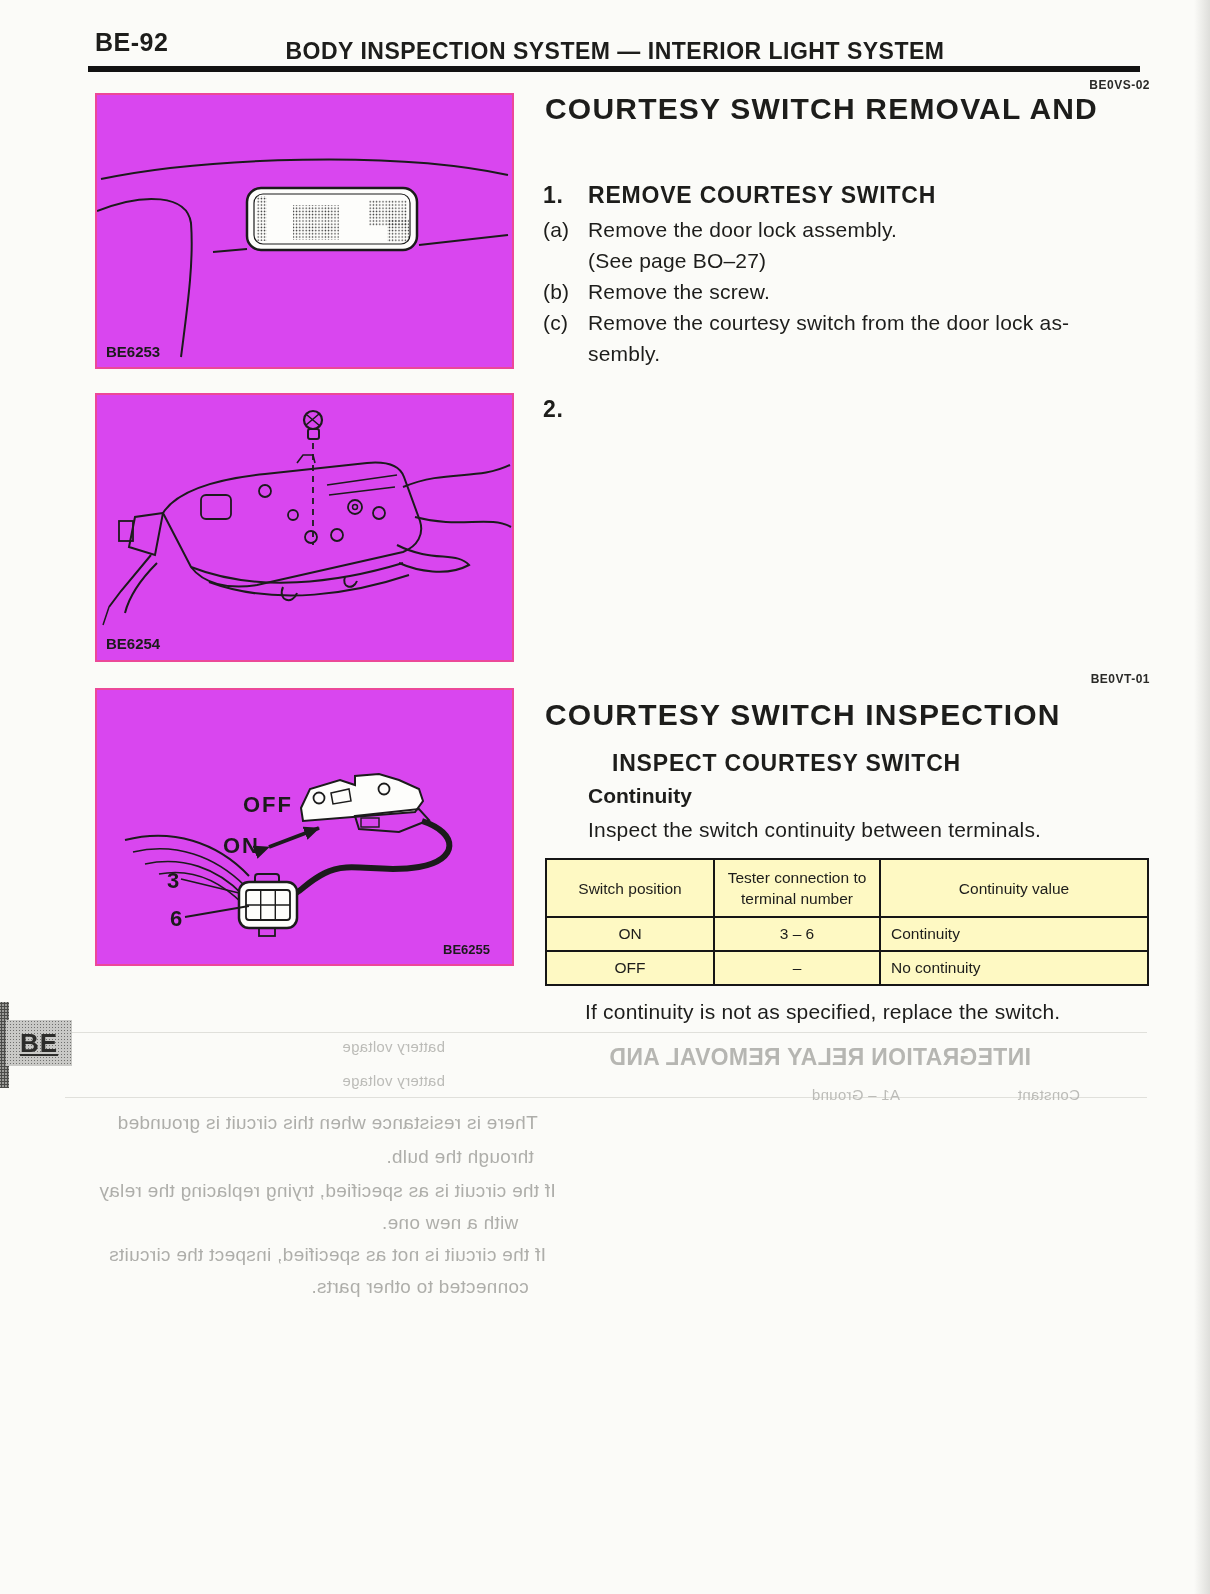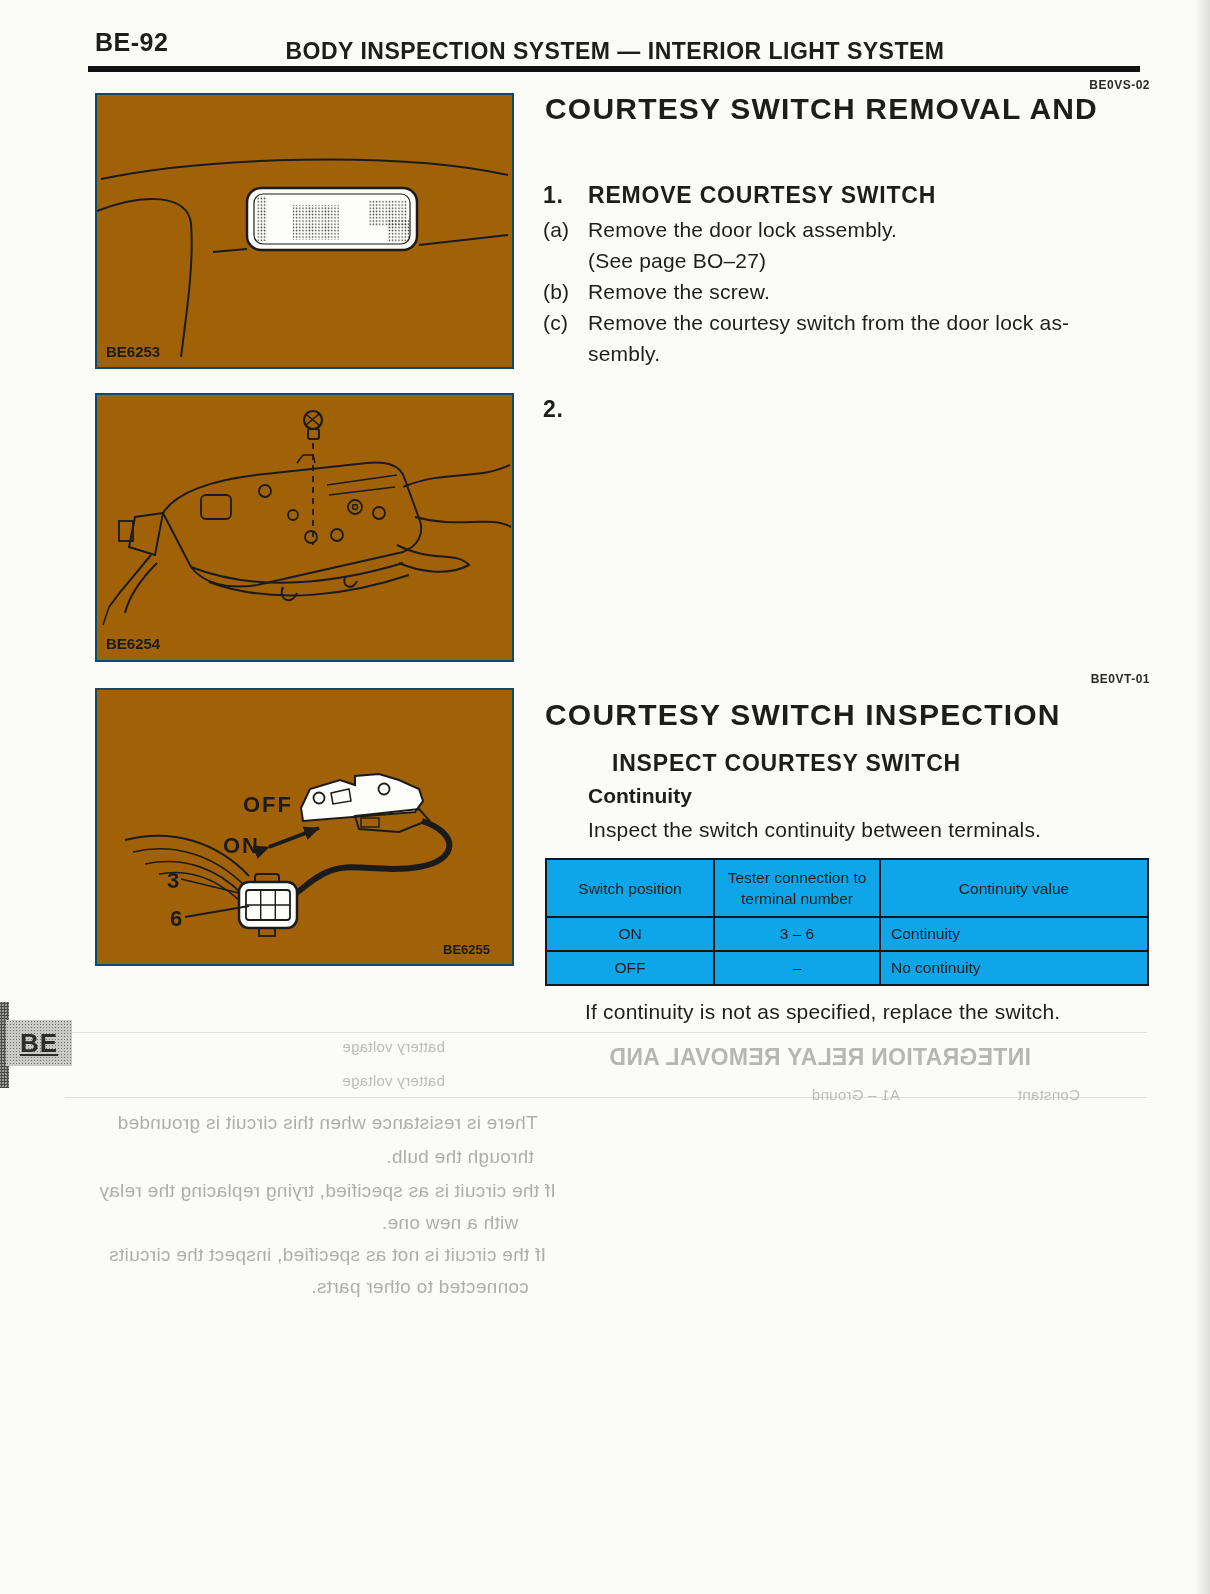--- a/index.html
+++ b/index.html
@@ -9,32 +9,32 @@
     font-family:"Liberation Sans", sans-serif;
   }
   .abs{position:absolute;}
   
   .pagenum{left:95px;top:28px;font-size:25px;font-weight:bold;letter-spacing:.5px;}
   .htitle{left:90px;top:38px;width:1050px;text-align:center;font-size:23px;font-weight:bold;letter-spacing:.5px;}
   .hrule{left:88px;top:66px;width:1052px;height:6px;background:#121212;}
   
   .doccode{width:160px;text-align:right;font-size:12px;font-weight:bold;color:#2a2a28;letter-spacing:.5px;}
   
-  .figbox{border:2px solid #0c4a6e;background:#a16207;}
+  .figbox{border:2px solid #ec4899;background:#d946ef;}
   .figbox svg{display:block;width:100%;height:100%;}
   
   .bigtitle{left:545px;width:610px;font-size:30px;font-weight:bold;letter-spacing:1.2px;line-height:42px;}
   .stephead{font-size:23px;font-weight:bold;letter-spacing:.8px;}
   .bodytxt{font-size:21px;line-height:31px;letter-spacing:.2px;}
   .step{left:543px;width:612px;}
   .step .num{position:absolute;left:0;top:0;}
   .step .content{margin-left:45px;}
   .sublbl{position:absolute;left:0;top:0;}
   
-  .spec-table{border-collapse:collapse;table-layout:fixed;background:#0ea5e9;}
+  .spec-table{border-collapse:collapse;table-layout:fixed;background:#fef9c3;}
   .spec-table th,.spec-table td{border:2px solid #161616;font-size:15.5px;color:#1d1d1b;}
   .spec-table th{font-weight:normal;text-align:center;line-height:21px;}
   .spec-table td{height:30px;text-align:center;}
   .spec-table td.lft{text-align:left;padding-left:10px;}
   
   .betab{left:6px;top:1020px;width:66px;height:46px;
     background-color:#c9c9c6;
     background-image:radial-gradient(#6e6e6c .9px, transparent 1px);
     background-size:3px 3px;
     display:flex;align-items:center;justify-content:center;

